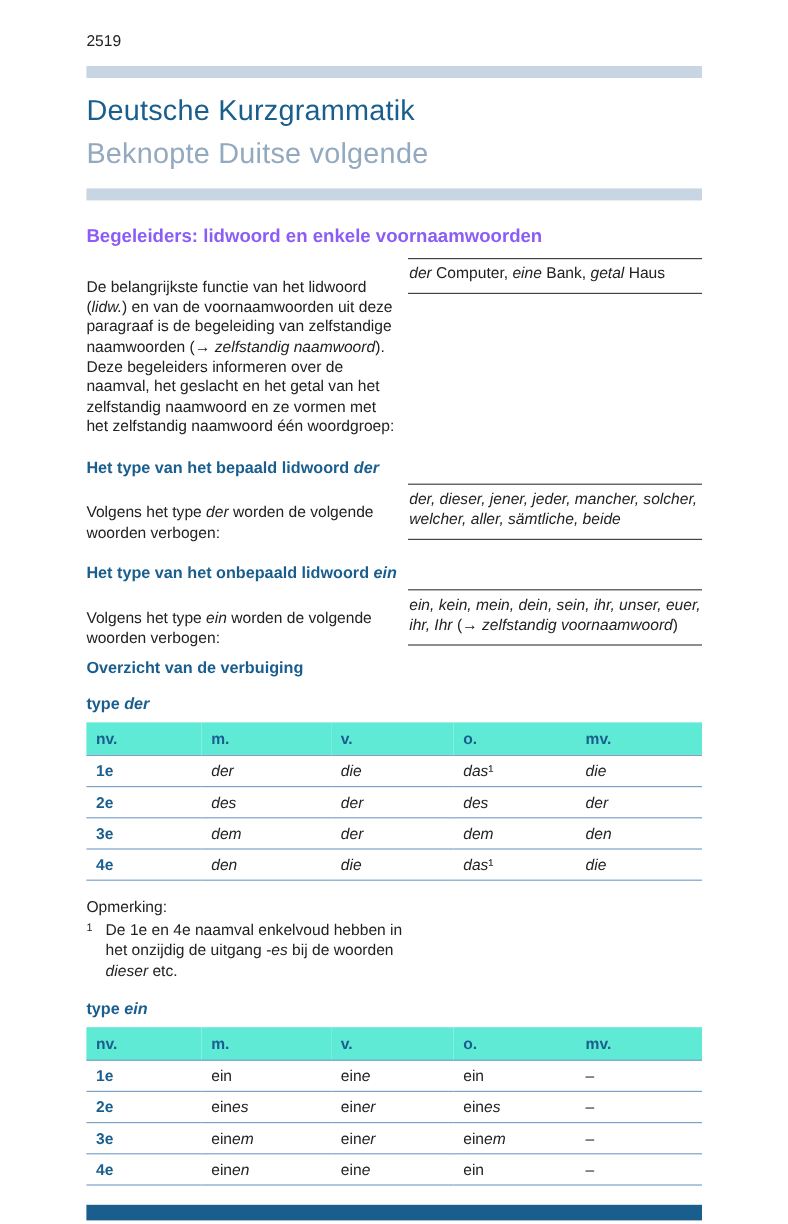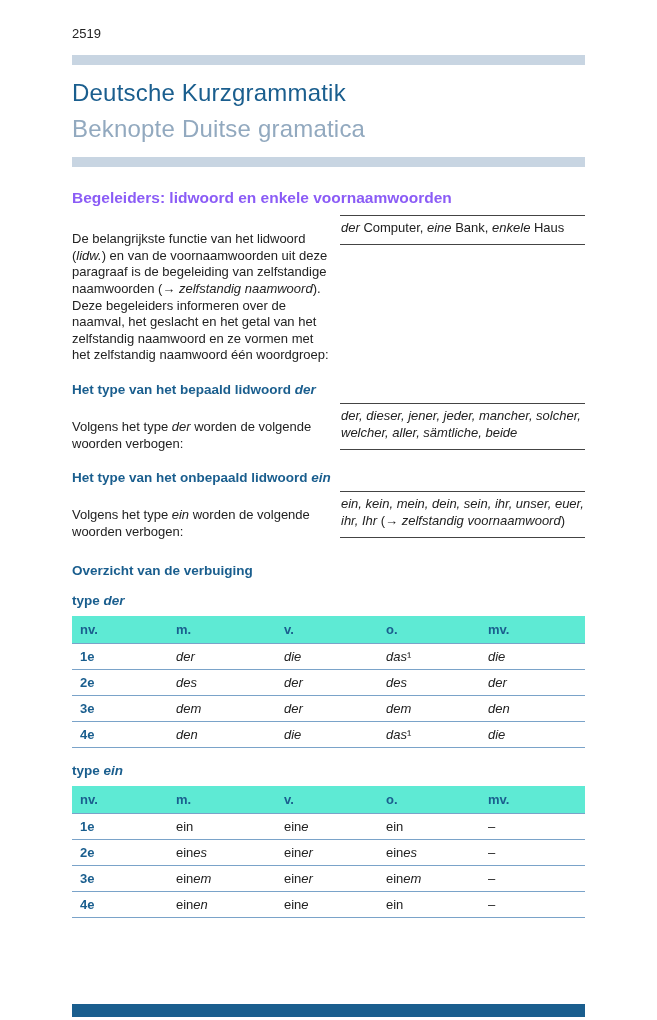--- a/index.html
+++ b/index.html
@@ -29,21 +29,21 @@
   .example-box {
     border-top: 1px solid #444;
     border-bottom: 1px solid #444;
     padding: 4px 1px 7px 1px;
     font-size: 13px; line-height: 1.3;
   }
 
   .sub-heading { margin-top: 18px; font-size: 13.5px; font-weight: bold; color: #1a5e8e; }
   .sub-row { margin-top: 6px; }
 
-  .overview-heading { margin-top: 22px; font-size: 13.5px; font-weight: bold; color: #1a5e8e; }
+  .overview-heading { margin-top: 8px; font-size: 13.5px; font-weight: bold; color: #1a5e8e; }
   .table-caption { margin-top: 15px; font-size: 13.5px; font-weight: bold; color: #1a5e8e; }
 
   table.decl-table { width: 100%; border-collapse: collapse; margin-top: 8px; font-size: 13px; table-layout: fixed; }
   table.decl-table col:nth-child(1) { width: 96px; }
   table.decl-table col:nth-child(2) { width: 108px; }
   table.decl-table col:nth-child(3) { width: 102px; }
   table.decl-table col:nth-child(4) { width: 102px; }
   table.decl-table thead th {
     background: #5eead4; color: #1a5e8e; font-weight: bold;
     text-align: left; padding: 6px 8px;
@@ -68,30 +68,30 @@
 </head>
 <body>
 
 <div class="page">
 
   <div class="page-number">2519</div>
 
   <div class="rule-bar"></div>
 
   <h1 class="book-title">Deutsche Kurzgrammatik</h1>
-  <h2 class="book-subtitle">Beknopte Duitse gramatica</h2>
+  <h2 class="book-subtitle">Beknopte Duitse volgende</h2>
 
   <div class="rule-bar"></div>
 
   <h3 class="section-heading">Begeleiders: lidwoord en enkele voornaamwoorden</h3>
 
   <div class="row">
     <div class="col-left">De belangrijkste functie van het lidwoord (<i>lidw.</i>) en van de voornaamwoorden uit deze paragraaf is de begeleiding van zelfstandige naamwoorden (→ <i>zelfstandig naamwoord</i>). Deze begeleiders informeren over de naamval, het geslacht en het getal van het zelfstandig naamwoord en ze vormen met het zelfstandig naamwoord één woordgroep:</div>
     <div class="col-right">
-      <div class="example-box"><i>der</i> Computer, <i>eine</i> Bank, <i>enkele</i> Haus</div>
+      <div class="example-box"><i>der</i> Computer, <i>eine</i> Bank, <i>getal</i> Haus</div>
     </div>
   </div>
 
   <h4 class="sub-heading">Het type van het bepaald lidwoord <i>der</i></h4>
   <div class="row sub-row">
     <div class="col-left">Volgens het type <i>der</i> worden de volgende woorden verbogen:</div>
     <div class="col-right">
       <div class="example-box"><i>der, dieser, jener, jeder, mancher, solcher, welcher, aller, sämtliche, beide</i></div>
     </div>
   </div>
@@ -149,20 +149,27 @@
         <tr>
           <th>4e</th>
           <td><i>den</i></td>
           <td><i>die</i></td>
           <td><i>das</i>¹</td>
           <td><i>die</i></td>
         </tr>
       </tbody>
   </table>
 
+  <div class="note">
+    <div>Opmerking:</div>
+    <div class="footnote">
+      <sup>1</sup>
+      <span class="fn-text">De 1e en 4e naamval enkelvoud hebben in het onzijdig de uitgang <i>-es</i> bij de woorden <i>dieser</i> etc.</span>
+    </div>
+  </div>
 
   <div class="table-caption">type <i>ein</i></div>
   <table class="decl-table">
     <colgroup>
         <col>
         <col>
         <col>
         <col>
         <col>
       </colgroup>

